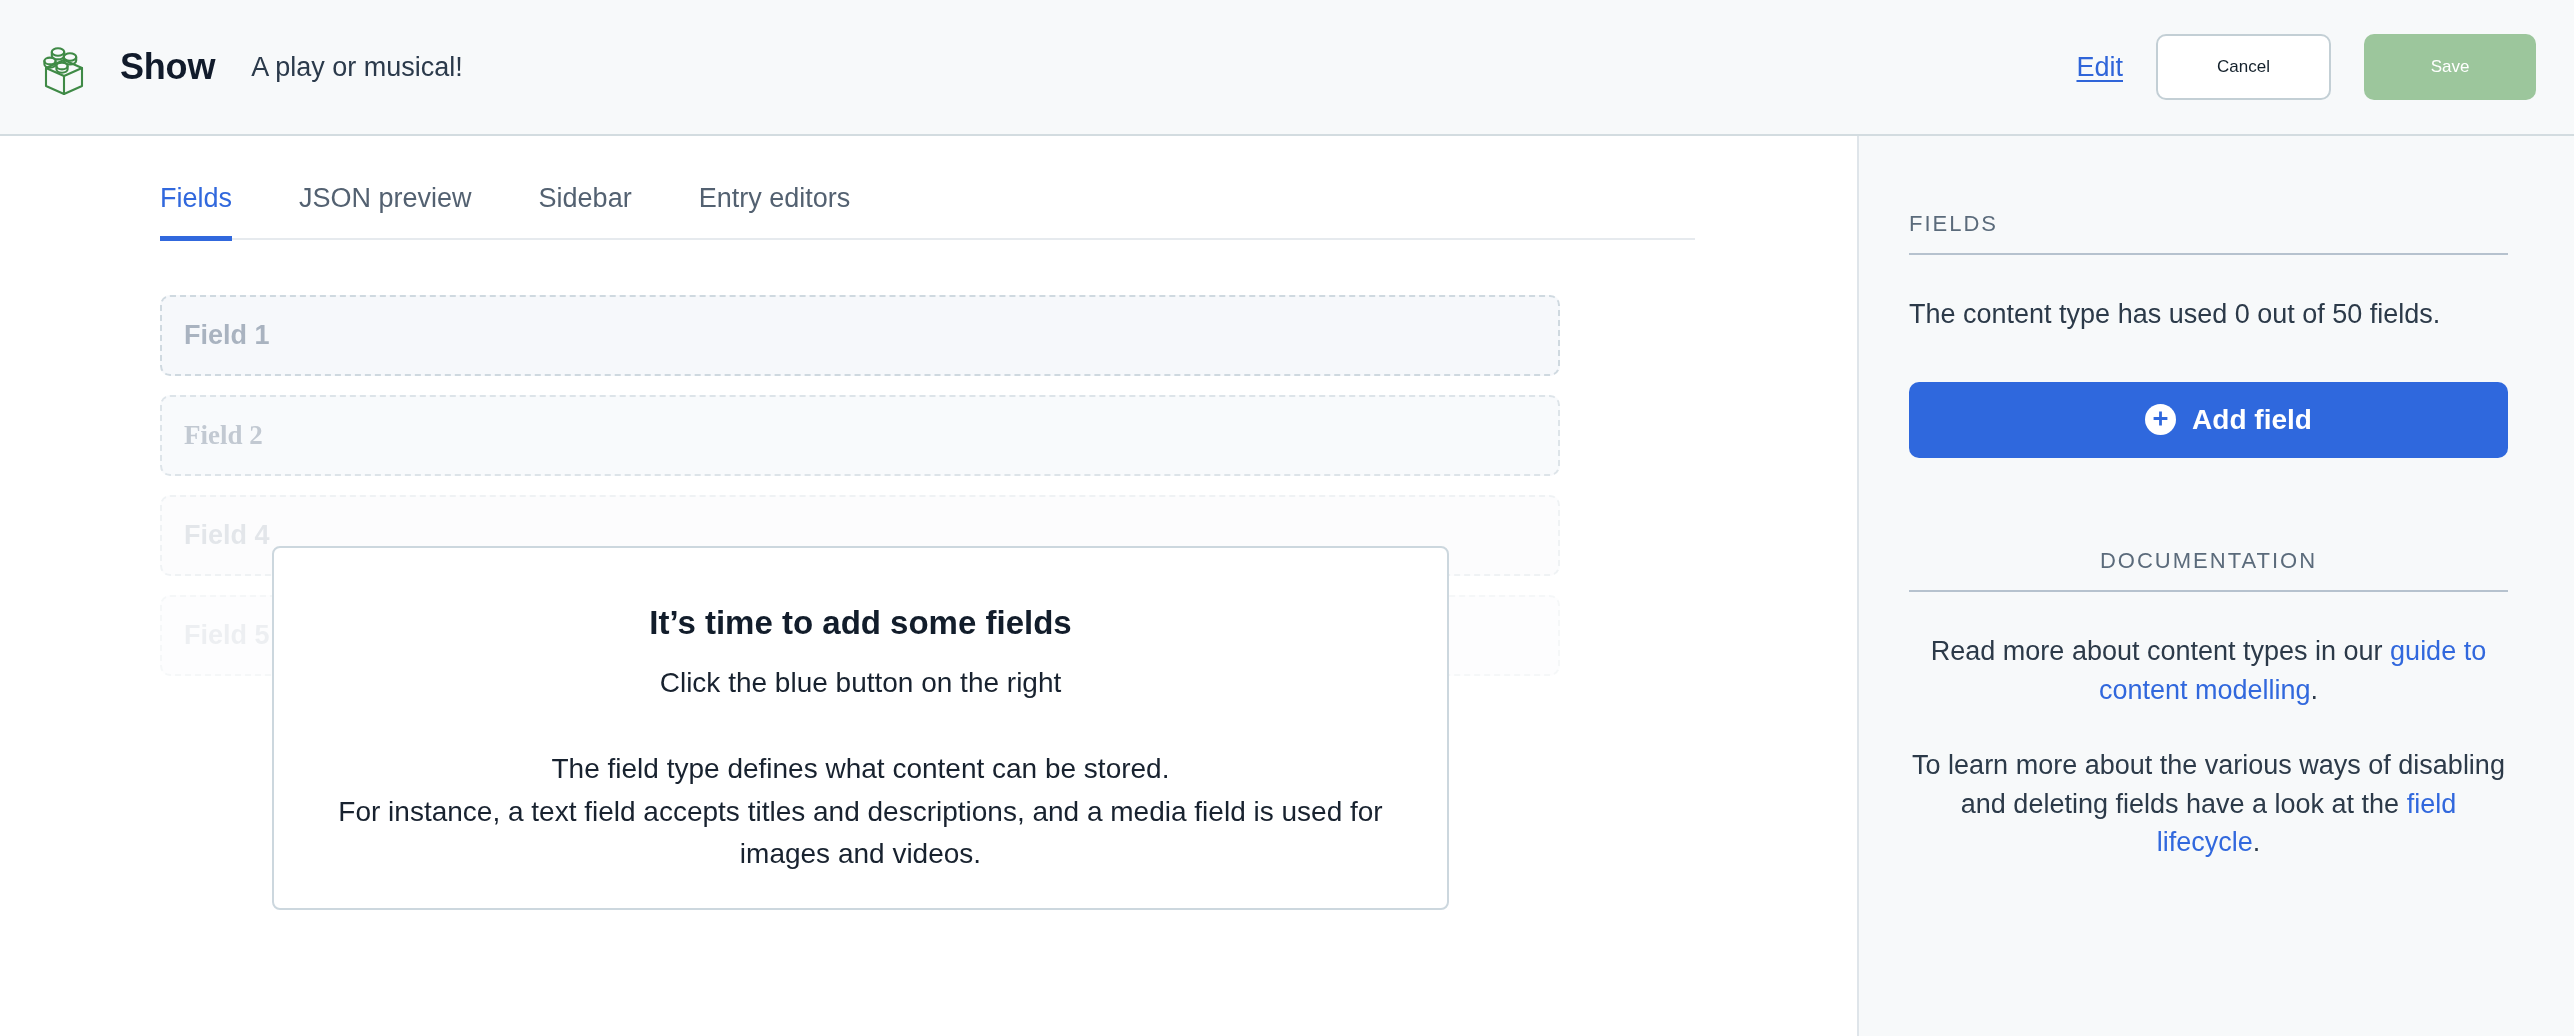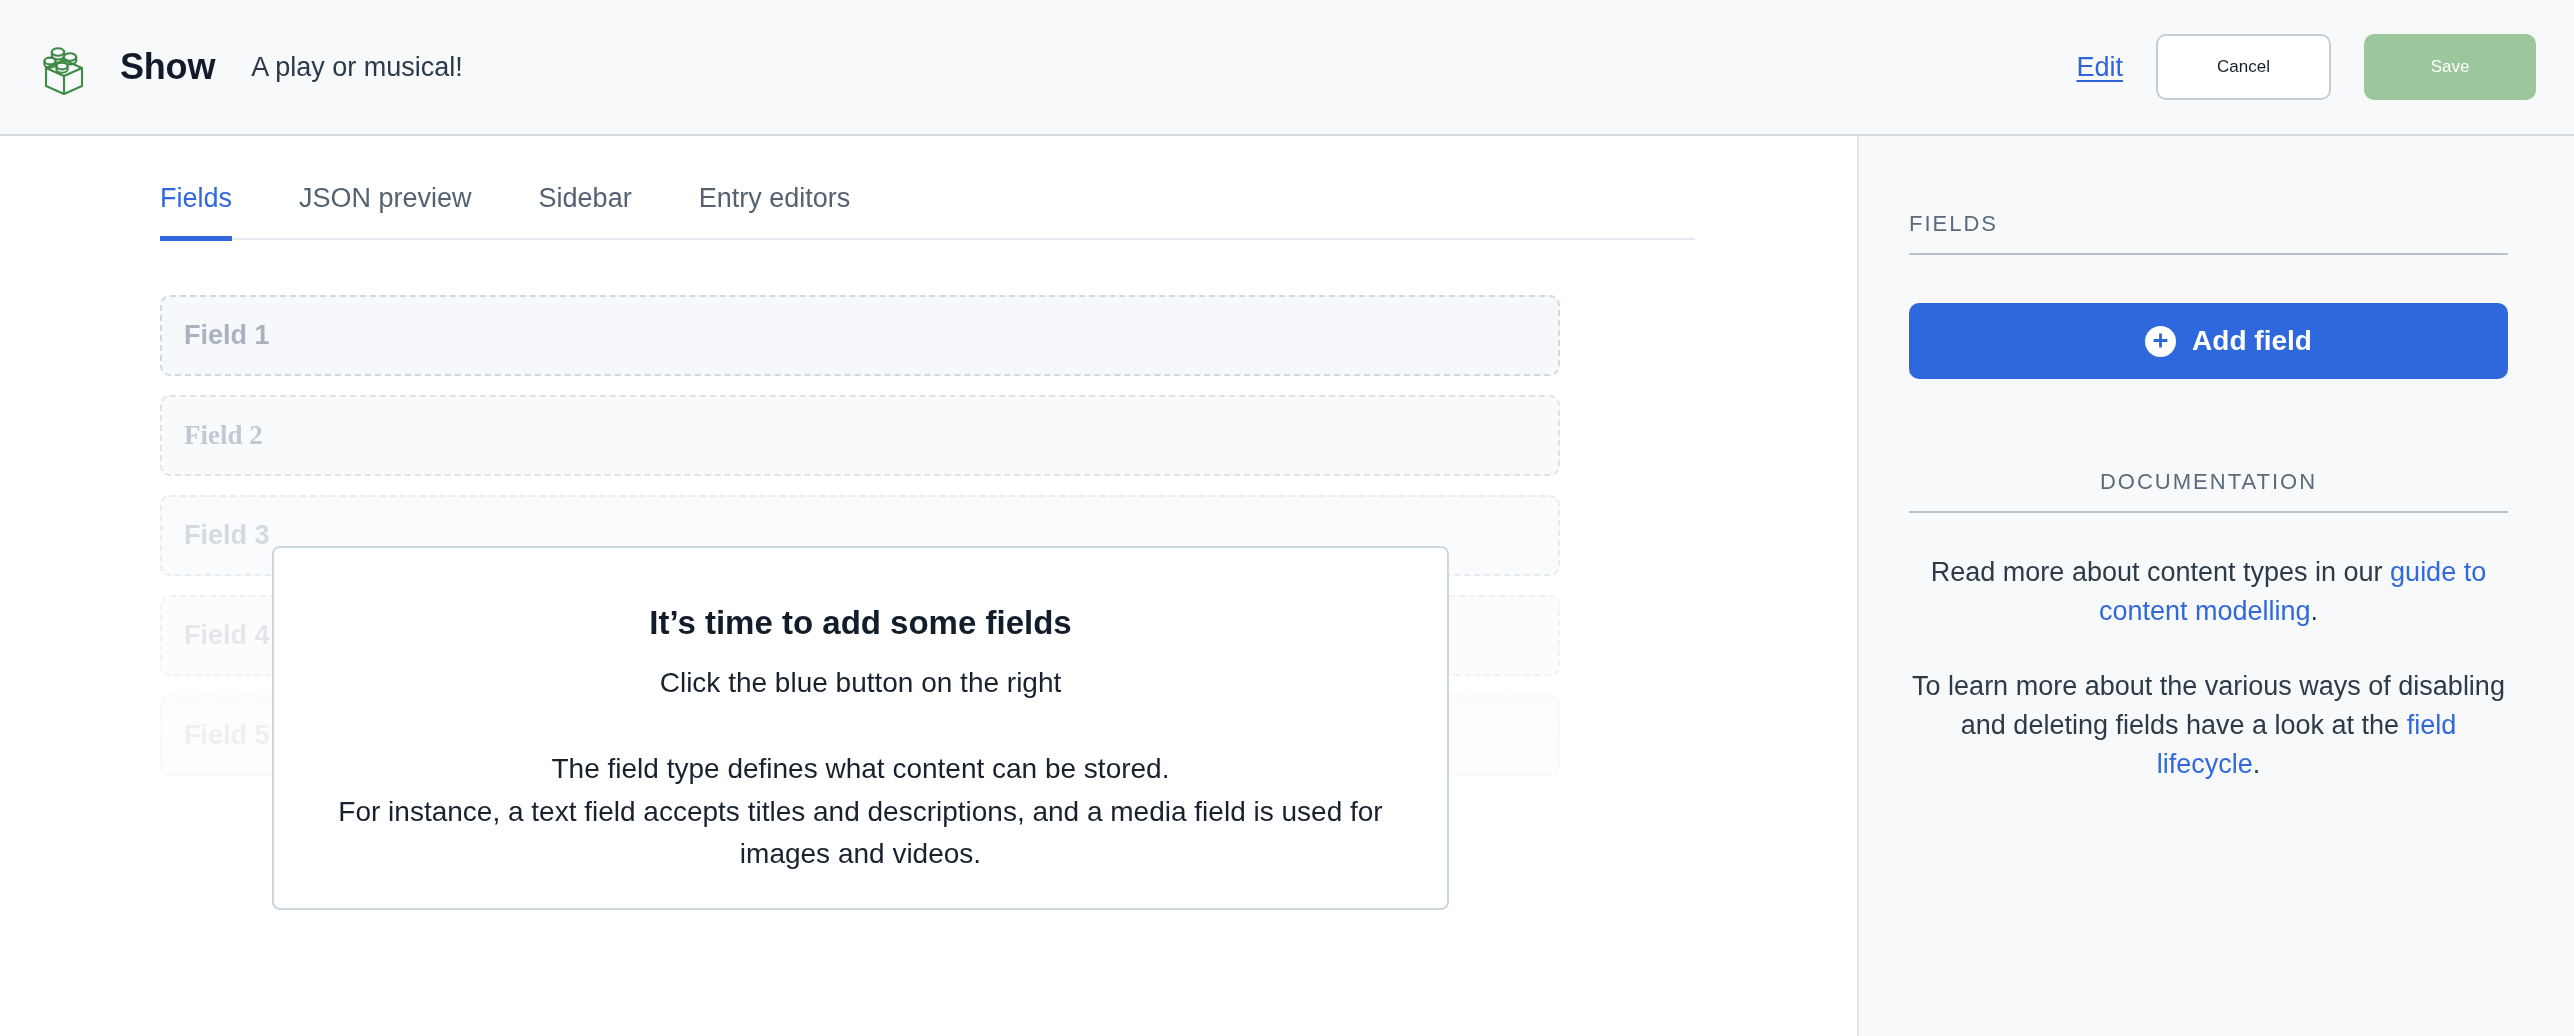--- a/index.html
+++ b/index.html
@@ -326,40 +326,40 @@
       <div class="tabs">
         <div class="tab active">Fields</div>
         <div class="tab">JSON preview</div>
         <div class="tab">Sidebar</div>
         <div class="tab">Entry editors</div>
       </div>
 
       <div class="ghost-list">
         <div class="ghost-row g1">Field 1</div>
         <div class="ghost-row g2">Field 2</div>
-        <div class="ghost-row g3">Field 3</div>
         <div class="ghost-row g4">Field 4</div>
         <div class="ghost-row g5">Field 5</div>
       </div>
 
       <div class="onboard-modal">
         <div class="onboard-title">It’s time to add some fields</div>
         <div class="onboard-sub">Click the blue button on the right</div>
         <div class="onboard-body">
           <span>The field type defines what content can be stored.</span><br>
           <span>For instance, a text field accepts titles and descriptions, and a media field is used for images and videos.</span>
         </div>
       </div>
 
     </div>
 
     <div class="sidebar">
 
       <div class="side-section">
         <div class="side-head">FIELDS</div>
+        <div class="side-text">The content type has used 0 out of 50 fields.</div>
         <button class="btn-add-field">
           <span class="plus-circle">
             <svg viewBox="0 0 31 31" width="31" height="31">
               <circle cx="15.5" cy="15.5" r="15.5" fill="#ffffff"></circle>
               <path d="M14.1 7.6 h2.8 v5.5 h5.5 v2.8 h-5.5 v5.5 h-2.8 v-5.5 h-5.5 v-2.8 h5.5 z" fill="#2f68dd"></path>
             </svg>
           </span>
           <span>Add field</span>
         </button>
       </div>

